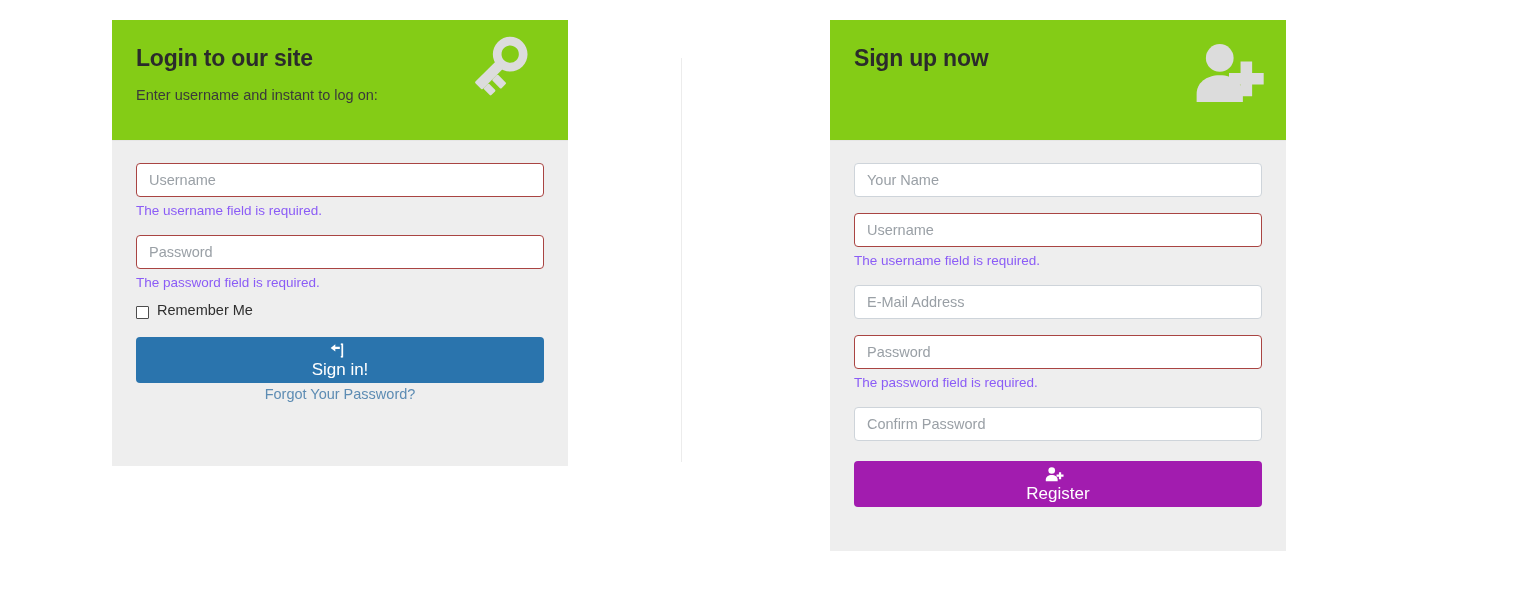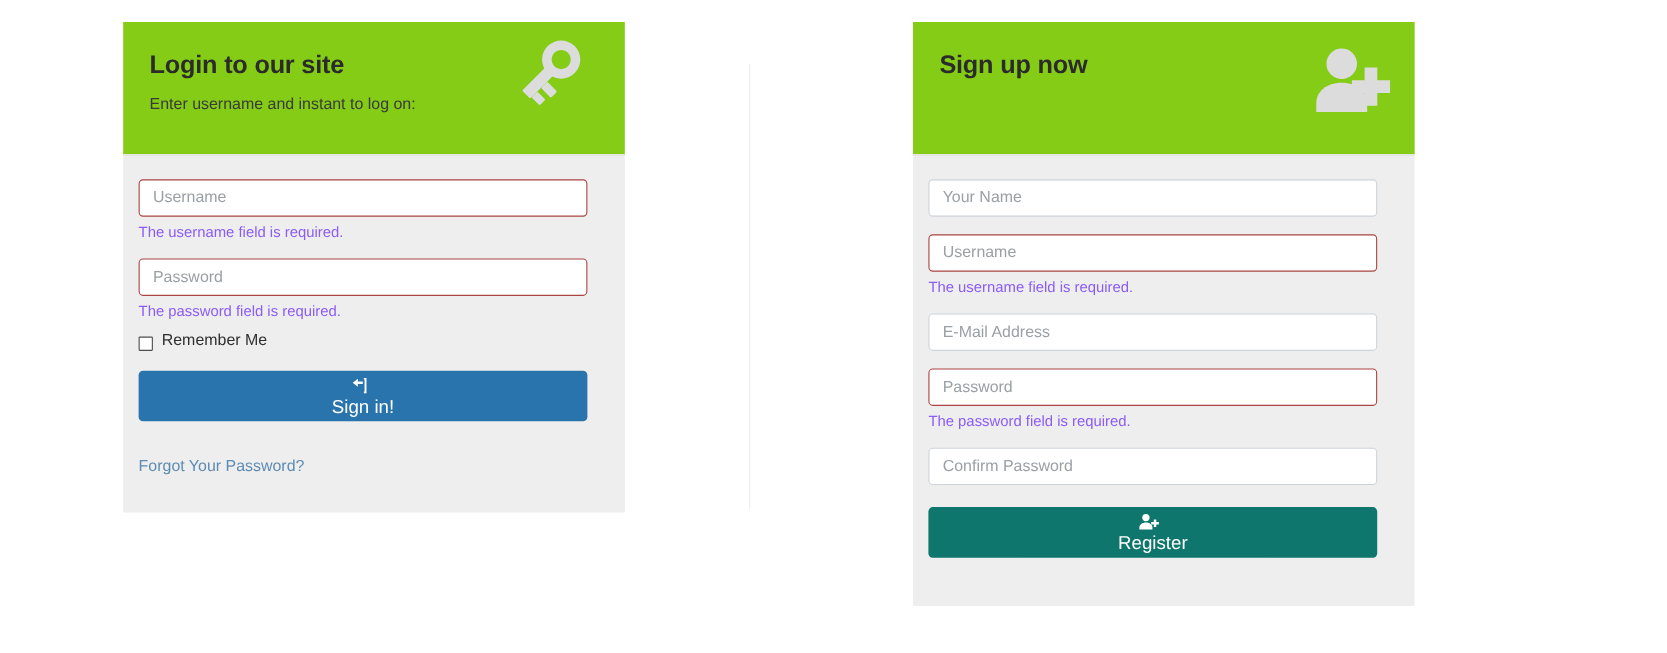--- a/index.html
+++ b/index.html
@@ -51,21 +51,21 @@
     position: absolute;
     right: 20px;
     top: 16px;
     width: 74px;
     height: 74px;
     color: #dcdcdc;
   }
   .header-icon svg { display: block; width: 100%; height: 100%; }
 
   .card-body {
-    padding: 22px 24px 0 14px;
+    padding: 22px 24px 0 24px;
     box-sizing: border-box;
   }
 
   
   .field {
     display: block;
     box-sizing: border-box;
     width: 408px;
     height: 34px;
     padding: 0 12px;
@@ -123,35 +123,35 @@
     border: none;
     border-radius: 4px;
     font-family: "Liberation Sans", sans-serif;
     font-size: 17px;
     color: #ffffff;
     cursor: pointer;
     padding: 0;
     flex-direction: column;
   }
   #signin-button   { margin-top: 18px; background: #2a74ad; }
-  #register-button { margin-top: 20px; background: #0f766e; align-items: center; }
+  #register-button { margin-top: 20px; background: #a21caf; align-items: center; }
   .btn-icon {
     width: 19px;
     height: 19px;
     margin-right: 8px;
     flex: none;
     display: block;
   }
   .btn-icon svg { display: block; width: 100%; height: 100%; fill: #ffffff; }
 
   
   .forgot-row {
     display: flex;
-    justify-content: flex-start;
-    margin-top: 32px;
+    justify-content: center;
+    margin-top: 2px;
   }
   .forgot-link {
     font-size: 14.5px;
     line-height: 18px;
     color: #5d8cb3;
     text-decoration: none;
     cursor: pointer;
   }
 
   

